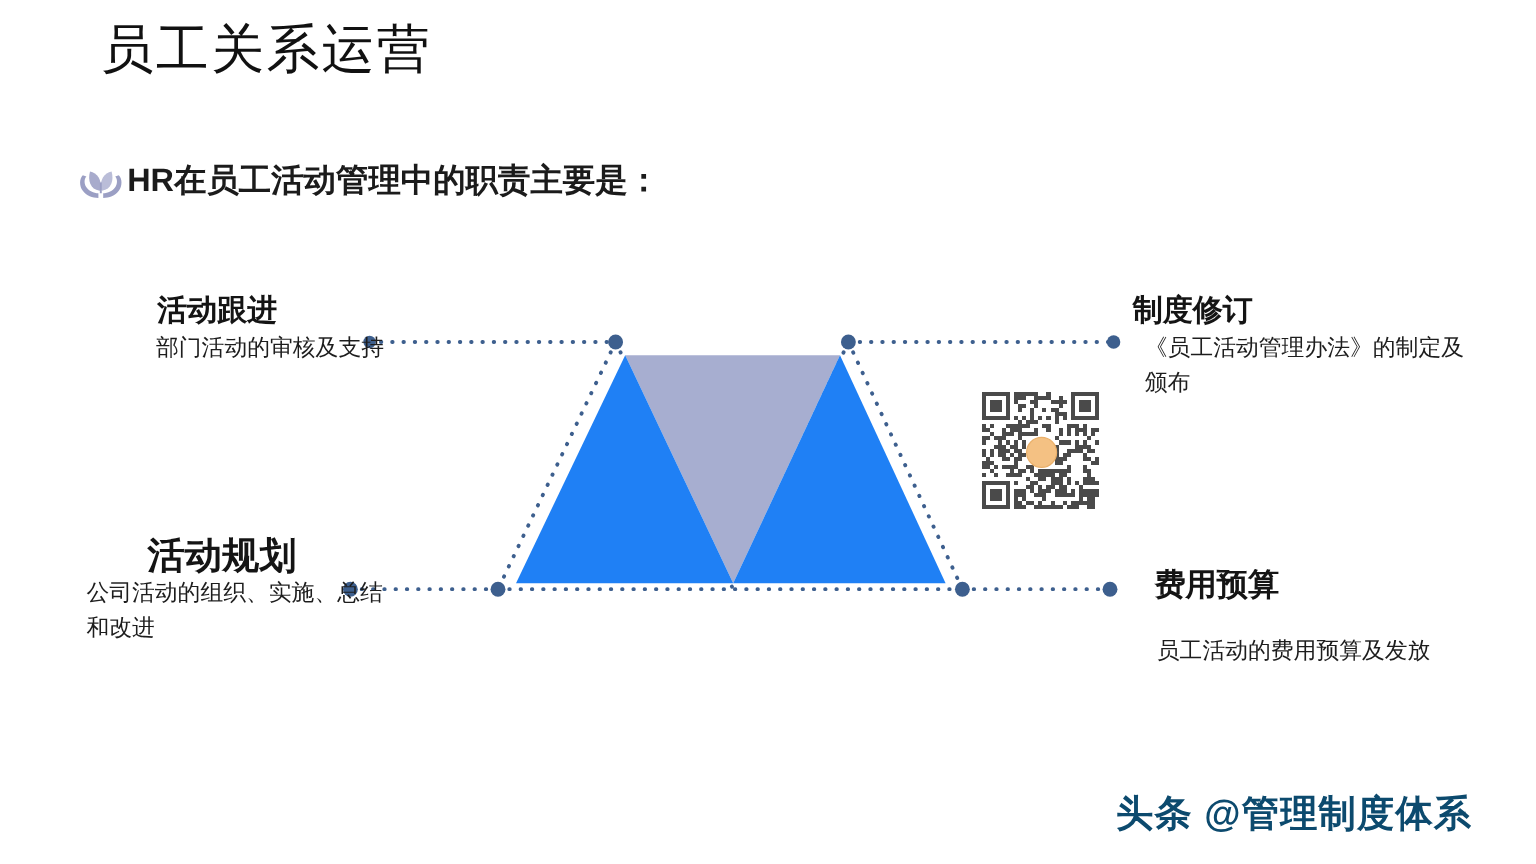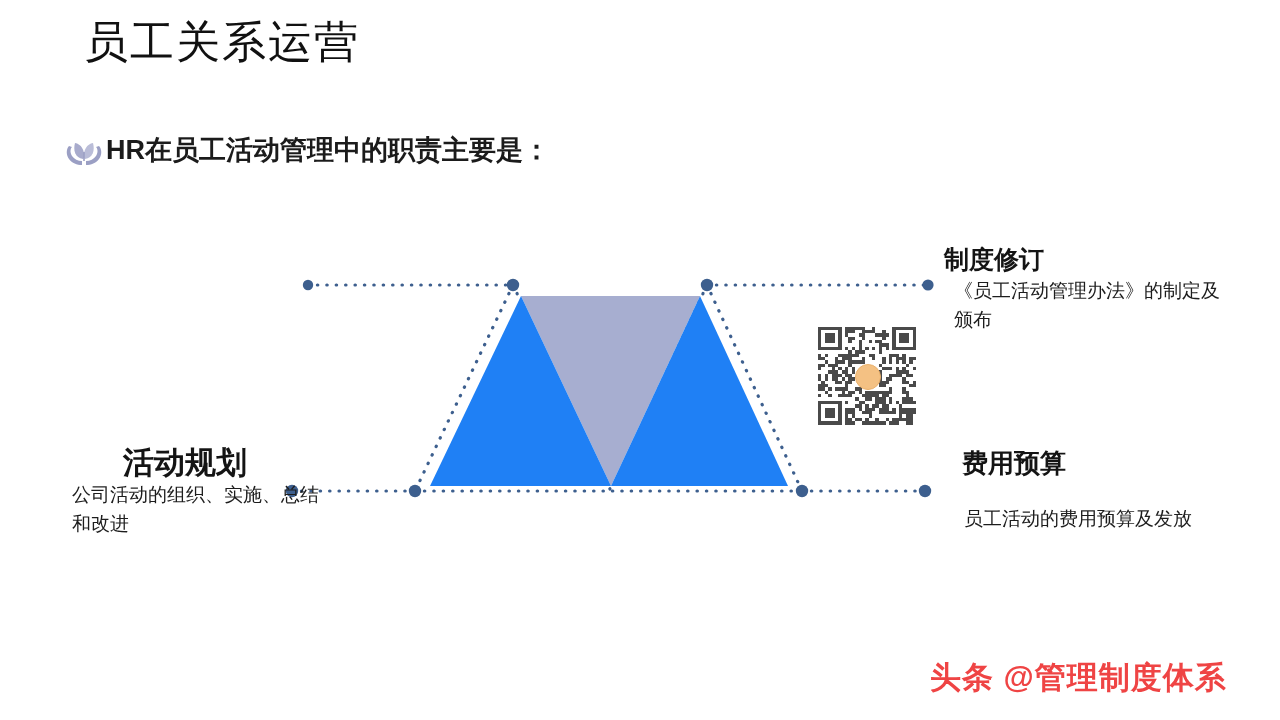--- a/index.html
+++ b/index.html
@@ -119,21 +119,21 @@
   }
   .quad-tr .quad-title {
     padding-left: 0px;
   }
   .quad-tr .quad-desc {
     padding-left: 10px;
   }
 
   .quad-br {
     left: 962px;
-    top: 446px;
+    top: 470px;
     width: 290px;
     text-align: left;
   }
   .quad-br .quad-title {
     font-size: 26px;
   }
   .quad-br .quad-desc {
     padding-left: 2px;
     margin-top: 24px;
   }
@@ -162,21 +162,21 @@
     border: 1px solid #eab06a;
   }
 
   
   .footer-mark {
     position: absolute;
     left: 930px;
     top: 656px;
     font-size: 31px;
     line-height: 44px;
-    color: #ef4444;
+    color: #0c4a6e;
     font-weight: 700;
     letter-spacing: 1px;
     white-space: nowrap;
     text-shadow: 1px 1px 0 rgba(255,255,255,0.85);
   }
 </style>
 </head>
 <body>
 
 <div class="slide">
@@ -228,20 +228,24 @@
     <circle cx="308" cy="285" r="5.2" fill="#3d5f8e"></circle>
     <circle cx="513" cy="285" r="6.2" fill="#3d5f8e"></circle>
     <circle cx="707" cy="285" r="6.2" fill="#3d5f8e"></circle>
     <circle cx="928" cy="285" r="5.6" fill="#3d5f8e"></circle>
     <circle cx="292" cy="491" r="6.2" fill="#3d5f8e"></circle>
     <circle cx="415" cy="491" r="6.2" fill="#3d5f8e"></circle>
     <circle cx="802" cy="491" r="6.2" fill="#3d5f8e"></circle>
     <circle cx="925" cy="491" r="6.2" fill="#3d5f8e"></circle>
   </svg>
 
+  <div class="quad quad-tl">
+    <div class="quad-title">活动跟进</div>
+    <div class="quad-desc">部门活动的审核及支持</div>
+  </div>
 
   <div class="quad quad-tr">
     <div class="quad-title">制度修订</div>
     <div class="quad-desc">《员工活动管理办法》的制定及颁布</div>
   </div>
 
   <div class="quad quad-bl">
     <div class="quad-title">活动规划</div>
     <div class="quad-desc">公司活动的组织、实施、总结和改进</div>
   </div>

